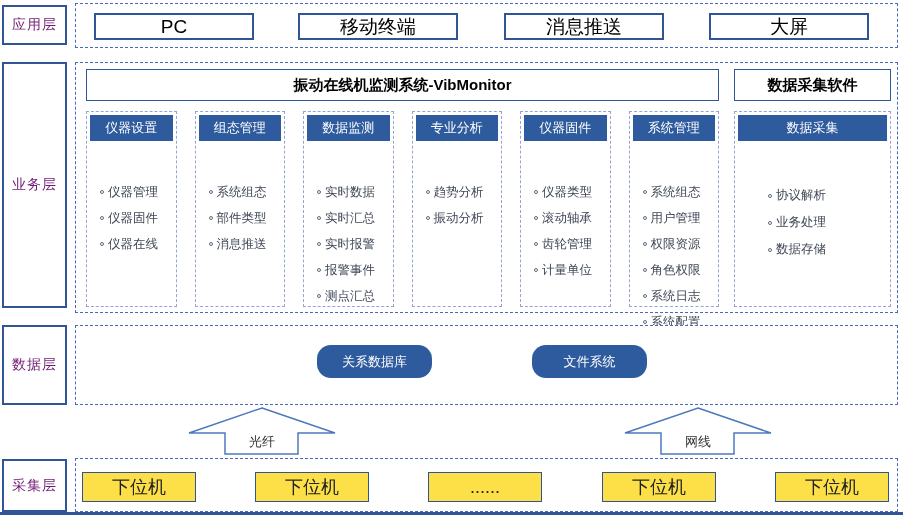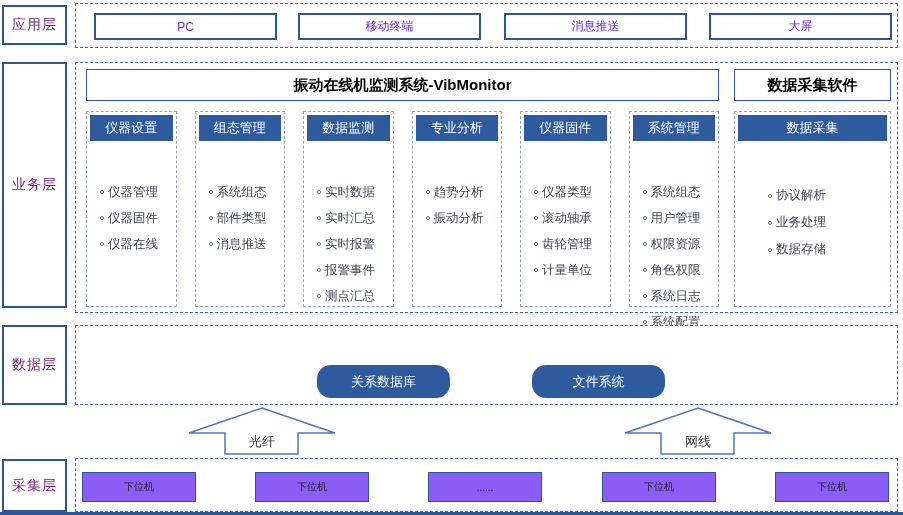--- a/index.html
+++ b/index.html
@@ -22,24 +22,24 @@
     font-size:14px; color:#701a75; letter-spacing:1px;
   }
   
   .dash-box {
     position:absolute; left:75px; width:823px;
     border:1px dashed #4a69b4;
     background:#fff;
   }
   
   .app-box {
-    position:absolute; top:9px; width:183px; height:27px;
+    position:absolute; top:9px; width:160px; height:27px;
     border:2px solid #2F5597; background:#fff;
     display:flex; align-items:center; justify-content:center;
-    font-size:12px; color:#6d28d9;
+    font-size:19px; color:#000000;
   }
   
   .title-box {
     position:absolute; top:6px; height:32px;
     border:1.5px solid #2F5597; background:#fff;
     display:flex; align-items:center; justify-content:center;
     font-weight:bold; font-size:15px; color:#000;
   }
   
   .cols-wrap {
@@ -66,40 +66,40 @@
     font-size:12.5px; color:#3f4756; white-space:nowrap;
   }
   .side-col .item { height:27px; }
   .bullet {
     width:4px; height:4px; flex:none;
     border:1.5px solid #646b78; border-radius:50%;
     background:#fff;
   }
   
   .pill {
-    position:absolute; top:39px; width:133px; height:33px;
+    position:absolute; top:19px; width:115px; height:33px;
     background:#2E5B9E; border-radius:14px;
     display:flex; align-items:center; justify-content:center;
     font-size:13px; color:#fff;
   }
   
   .up-arrow {
     position:absolute; top:407px; width:150px; height:48px;
   }
   .up-arrow svg { display:block; width:100%; height:100%; }
   .arrow-label {
     position:absolute; left:0; right:0; top:26px;
     text-align:center; font-size:13px; color:#333;
   }
   
   .collect-box {
     position:absolute; top:13px; width:114px; height:30px;
-    border:1.5px solid #2F5597; background:#8b5cf6;
-    display:flex; align-items:center; justify-content:center;
-    font-size:10px; color:#222;
+    border:1.5px solid #2F5597; background:#fde047;
+    display:flex; align-items:center; justify-content:center;
+    font-size:18px; color:#222;
   }
   .bottom-bar {
     position:absolute; left:0; top:512px; width:903px; height:3px;
     background:#2F5597;
   }
 </style>
 </head>
 <body>
 
 <div class="canvas">

